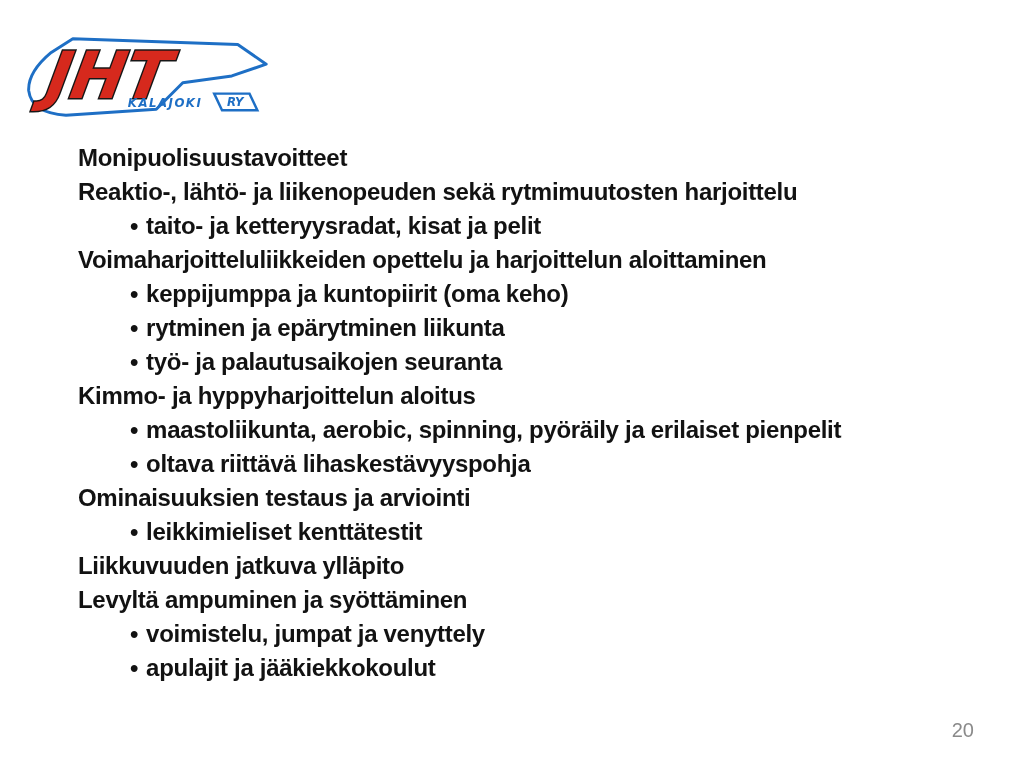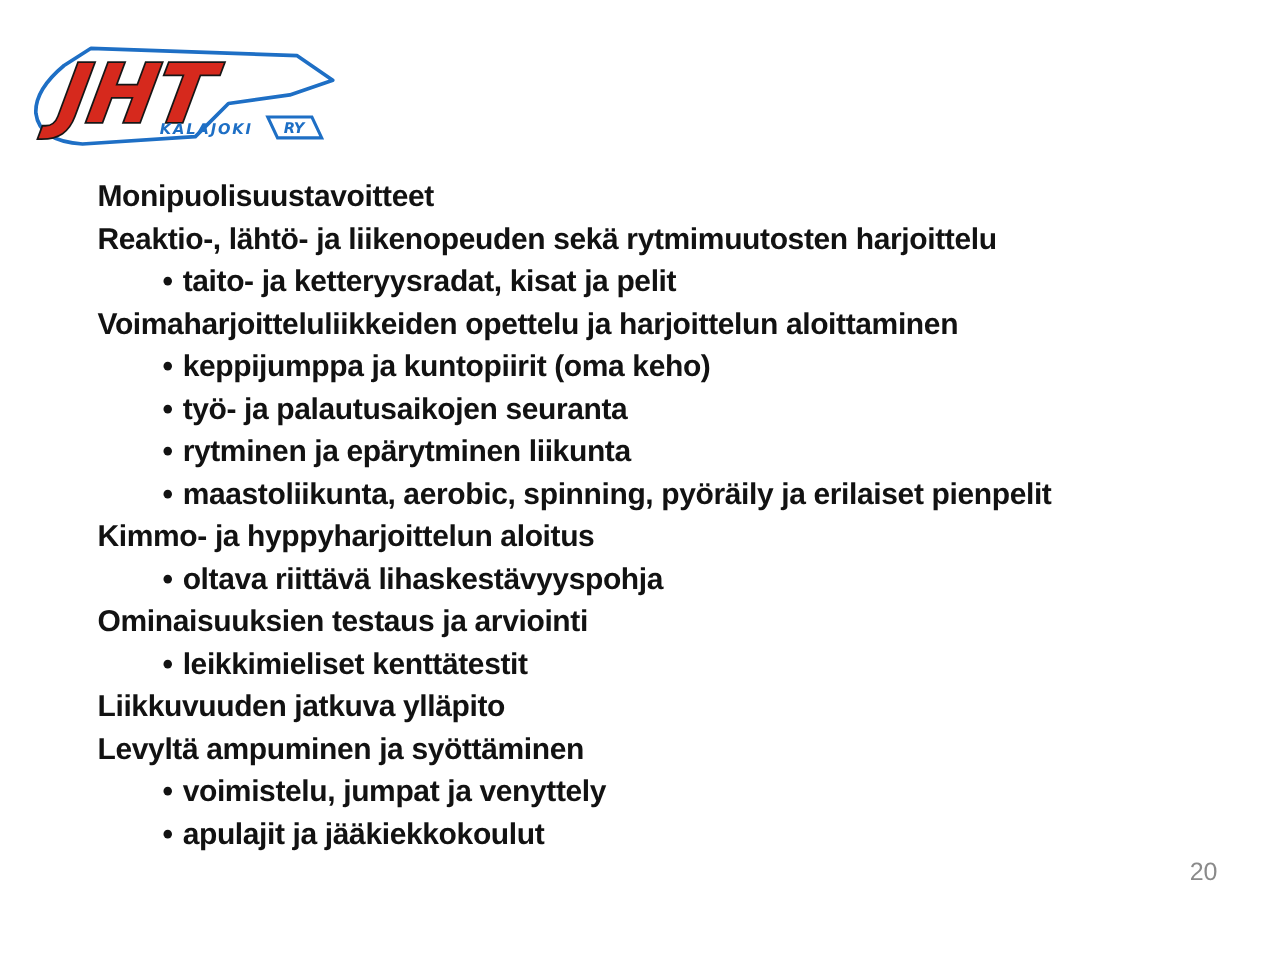--- a/index.html
+++ b/index.html
@@ -24,21 +24,21 @@
     color: #121212;
     letter-spacing: -0.3px;
   }
   .line { white-space: nowrap; }
   .line.heading { font-weight: 700; }
   .line.bullet { padding-left: 52px; font-weight: 700; }
   .line.bullet .marker { display: inline-block; }
   .line.bullet .txt { margin-left: 8px; }
   .page-number {
     position: absolute;
-    top: 687px; right: 50px;
+    top: 719px; right: 50px;
     font-size: 20px;
     color: #8a8a8a;
   }
 </style>
 </head>
 <body>
 
 <div class="logo">
   <svg viewBox="0 0 270 103" width="265" height="103" aria-hidden="true">
 
@@ -55,24 +55,24 @@
     <text x="219" y="85" font-family="'DejaVu Sans', sans-serif" font-style="italic" font-weight="bold" font-size="12" fill="#1e6fc5">RY</text>
   </svg>
 </div>
 
 <div class="content">
     <div class="line heading">Monipuolisuustavoitteet</div>
     <div class="line heading">Reaktio-, lähtö- ja liikenopeuden sekä rytmimuutosten harjoittelu</div>
     <div class="line bullet"><span class="marker">•</span><span class="txt">taito- ja ketteryysradat, kisat ja pelit</span></div>
     <div class="line heading">Voimaharjoitteluliikkeiden opettelu ja harjoittelun aloittaminen</div>
     <div class="line bullet"><span class="marker">•</span><span class="txt">keppijumppa ja kuntopiirit (oma keho)</span></div>
+    <div class="line bullet"><span class="marker">•</span><span class="txt">rytminen ja epärytminen liikunta</span></div>
     <div class="line bullet"><span class="marker">•</span><span class="txt">työ- ja palautusaikojen seuranta</span></div>
-    <div class="line bullet"><span class="marker">•</span><span class="txt">rytminen ja epärytminen liikunta</span></div>
+    <div class="line heading">Kimmo- ja hyppyharjoittelun aloitus</div>
     <div class="line bullet"><span class="marker">•</span><span class="txt">maastoliikunta, aerobic, spinning, pyöräily ja erilaiset pienpelit</span></div>
-    <div class="line heading">Kimmo- ja hyppyharjoittelun aloitus</div>
     <div class="line bullet"><span class="marker">•</span><span class="txt">oltava riittävä lihaskestävyyspohja</span></div>
     <div class="line heading">Ominaisuuksien testaus ja arviointi</div>
     <div class="line bullet"><span class="marker">•</span><span class="txt">leikkimieliset kenttätestit</span></div>
     <div class="line heading">Liikkuvuuden jatkuva ylläpito</div>
     <div class="line heading">Levyltä ampuminen ja syöttäminen</div>
     <div class="line bullet"><span class="marker">•</span><span class="txt">voimistelu, jumpat ja venyttely</span></div>
     <div class="line bullet"><span class="marker">•</span><span class="txt">apulajit ja jääkiekkokoulut</span></div>
   </div>
 
 <div class="page-number">20</div>

